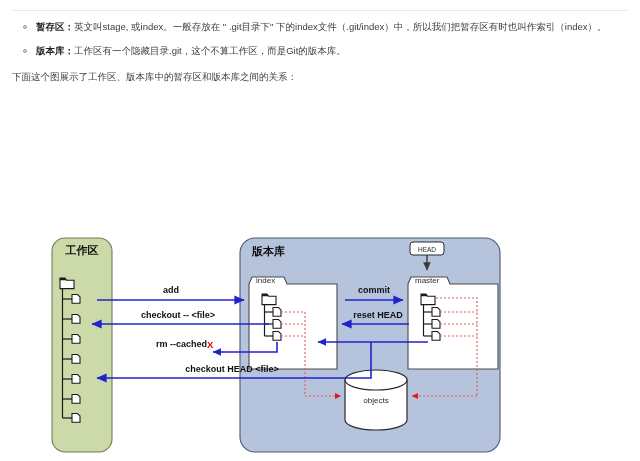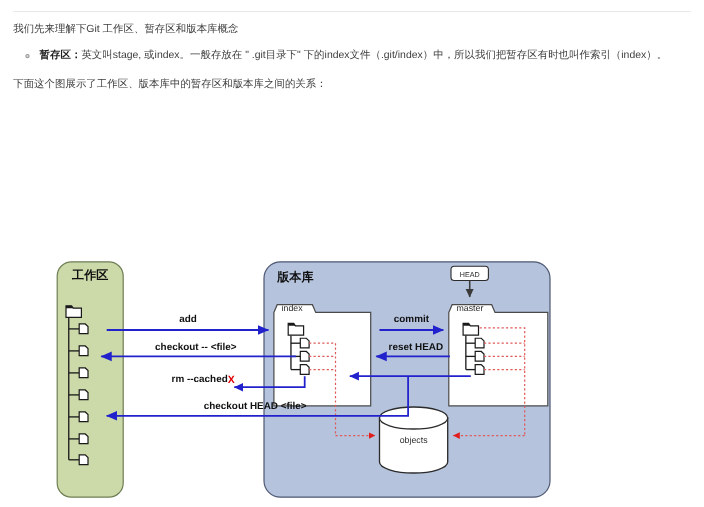--- a/index.html
+++ b/index.html
@@ -118,25 +118,27 @@
   }
 </style>
 </head>
 <body>
 
 <div class="article">
 
   <hr class="title-rule">
 
 
-  <p class="intro">我们先来理解下Git 工作区、暂存区和版本库概念</p>
 
   <ul class="concepts">
     <li>
       <span class="bullet"></span><span class="term">暂存区：</span><span>英文叫stage, 或index。一般存放在 " .git目录下" 下的index文件（.git/index）中，所以我们把暂存区有时也叫作索引（index）。</span>
+    </li>
+    <li>
+      <span class="bullet"></span><span class="term">版本库：</span><span>工作区有一个隐藏目录.git，这个不算工作区，而是Git的版本库。</span>
     </li>
   </ul>
 
   <p class="caption">下面这个图展示了工作区、版本库中的暂存区和版本库之间的关系：</p>
 </div>
 
 <div class="diagram-wrap">
 <svg class="diagram" width="640" height="233" viewBox="0 0 640 233" xmlns="http://www.w3.org/2000/svg">
   <defs>
     <marker id="arrB" markerWidth="7" markerHeight="7" refX="6" refY="3.2" orient="auto">

